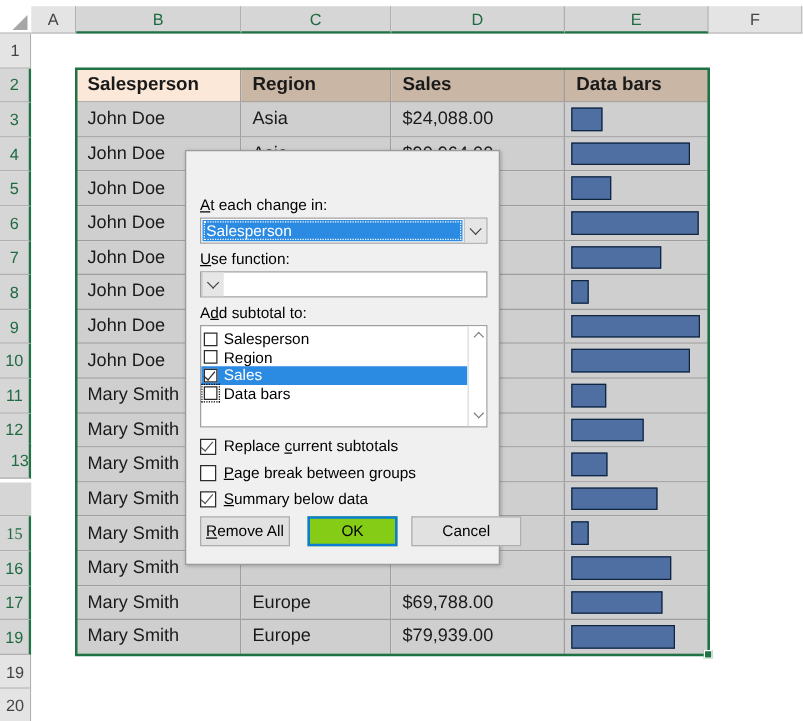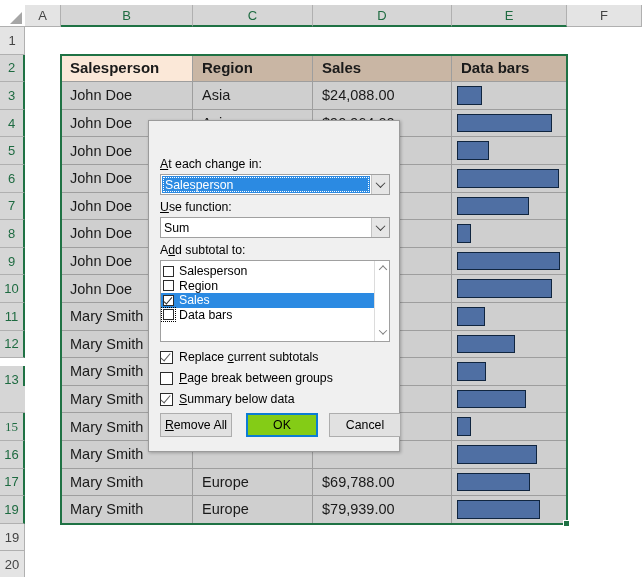--- a/index.html
+++ b/index.html
@@ -322,21 +322,21 @@
       </div>
       <div class="row-head sel" style="top: 275.4px; height: 27.6px; align-items: center;">
         <span>10</span>
       </div>
       <div class="row-head sel" style="top: 303px; height: 27.6px;">
         <span>11</span>
       </div>
       <div class="row-head sel" style="top: 330.6px; height: 27.6px;">
         <span>12</span>
       </div>
-      <div class="row-head sel" style="top: 366px; height: 27.6px;">
+      <div class="row-head sel" style="top: 355px; height: 27.6px; justify-content: flex-end;">
         <span>13</span>
       </div>
       <div class="row-head sel" style="top: 385.8px; height: 27.6px; padding-left: 42px;">
         <span>14</span>
       </div>
       <div class="row-head sel" style="top: 413.4px; height: 27.6px; font-family: Liberation Serif, serif;">
         <span>15</span>
       </div>
       <div class="row-head sel" style="top: 441px; height: 27.6px;">
         <span>16</span>
@@ -515,21 +515,20 @@
       <div class="combo" style="left:11px; top:23px; width:230px;">
         <div class="val hl">Salesperson</div>
         <div class="arrow">
             <i class="chev"></i>
           </div>
       </div>
 
       <div class="lbl" style="left:11px; top:49px;"><u>U</u><span id="lbl-func">se function:</span></div>
 
       <div class="combo" style="left:11px; top:66px; width:230px;">
-        <div class="val">Sum</div>
         <div class="arrow">
             <i class="chev"></i>
           </div>
       </div>
 
       <div class="lbl" style="left:11px; top:92px;">A<u>d</u><span id="lbl-add">d subtotal to:</span></div>
 
       <div class="listbox" style="left:11px; top:109px; width:230px; height:82px;">
         <div id="lbitems" style="position:absolute; left:0; top:3px; width:213px;">
             <div class="lb-item">
@@ -575,17 +574,17 @@
           <div class="chkrow" style="left: 11px; top: 241px;">
             <span class="cbx2">
               <i class="tick"></i>
             </span>
             <span><u>S</u>ummary below data</span>
           </div>
         </div>
 
       <div class="btn" style="left:11px; top:262px; width:72px;"><u>R</u>emove All</div>
       <div class="btn default" style="left:97px; top:262px; width:72px;">OK</div>
-      <div class="btn" style="left:180px; top:262px; width:72px;">Cancel</div>
+      <div class="btn" style="left:180px; top:262px; width:88px;">Cancel</div>
 
     </div>
   </div>
 </div>
 
 </body></html>

